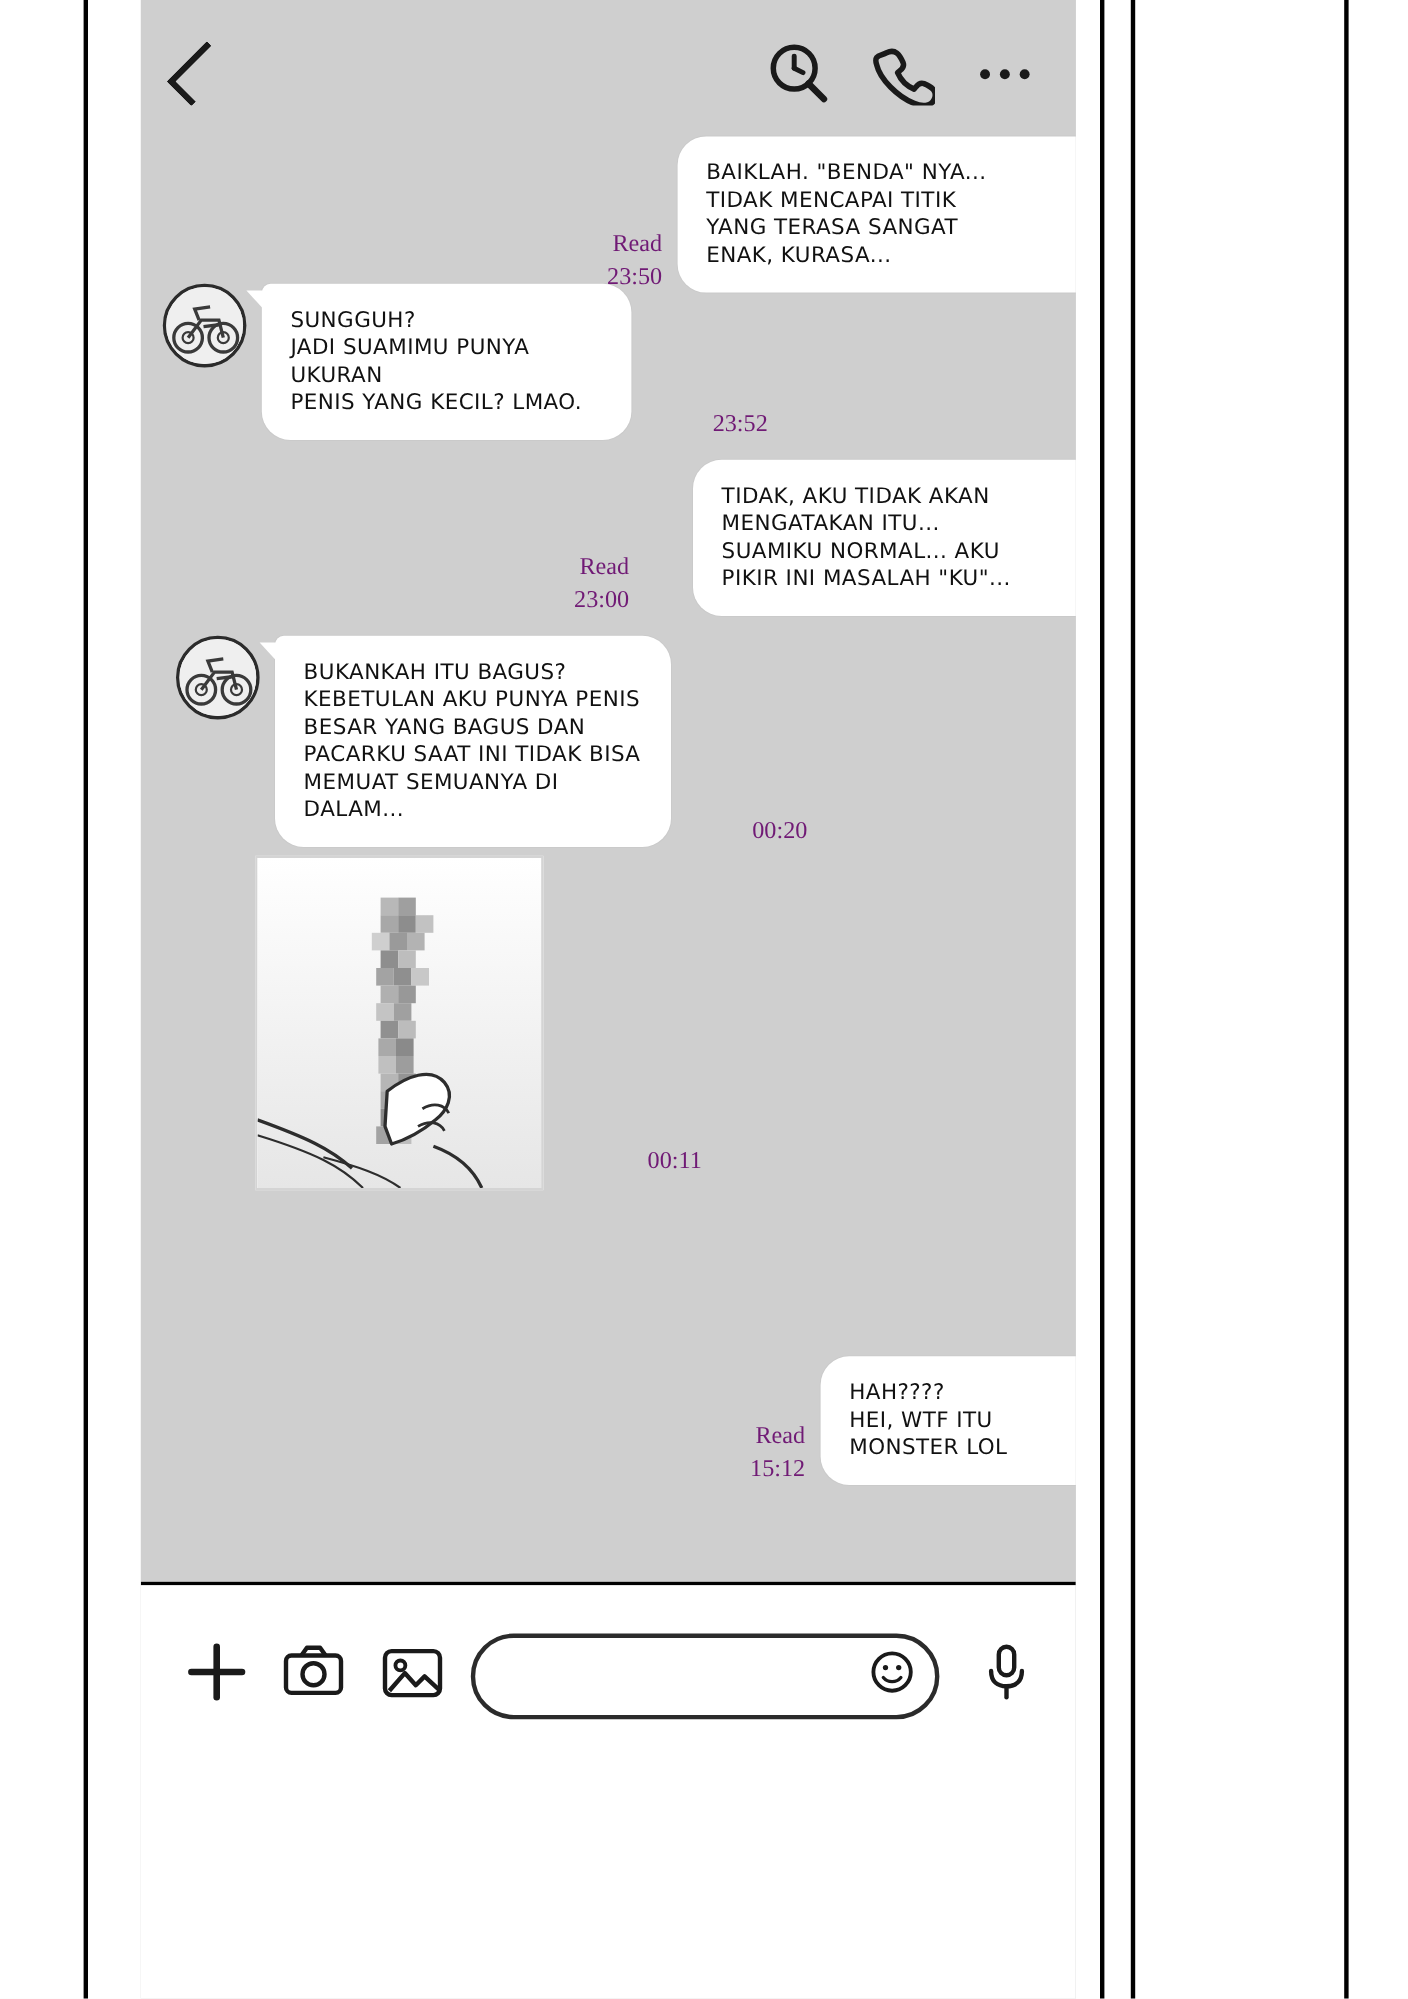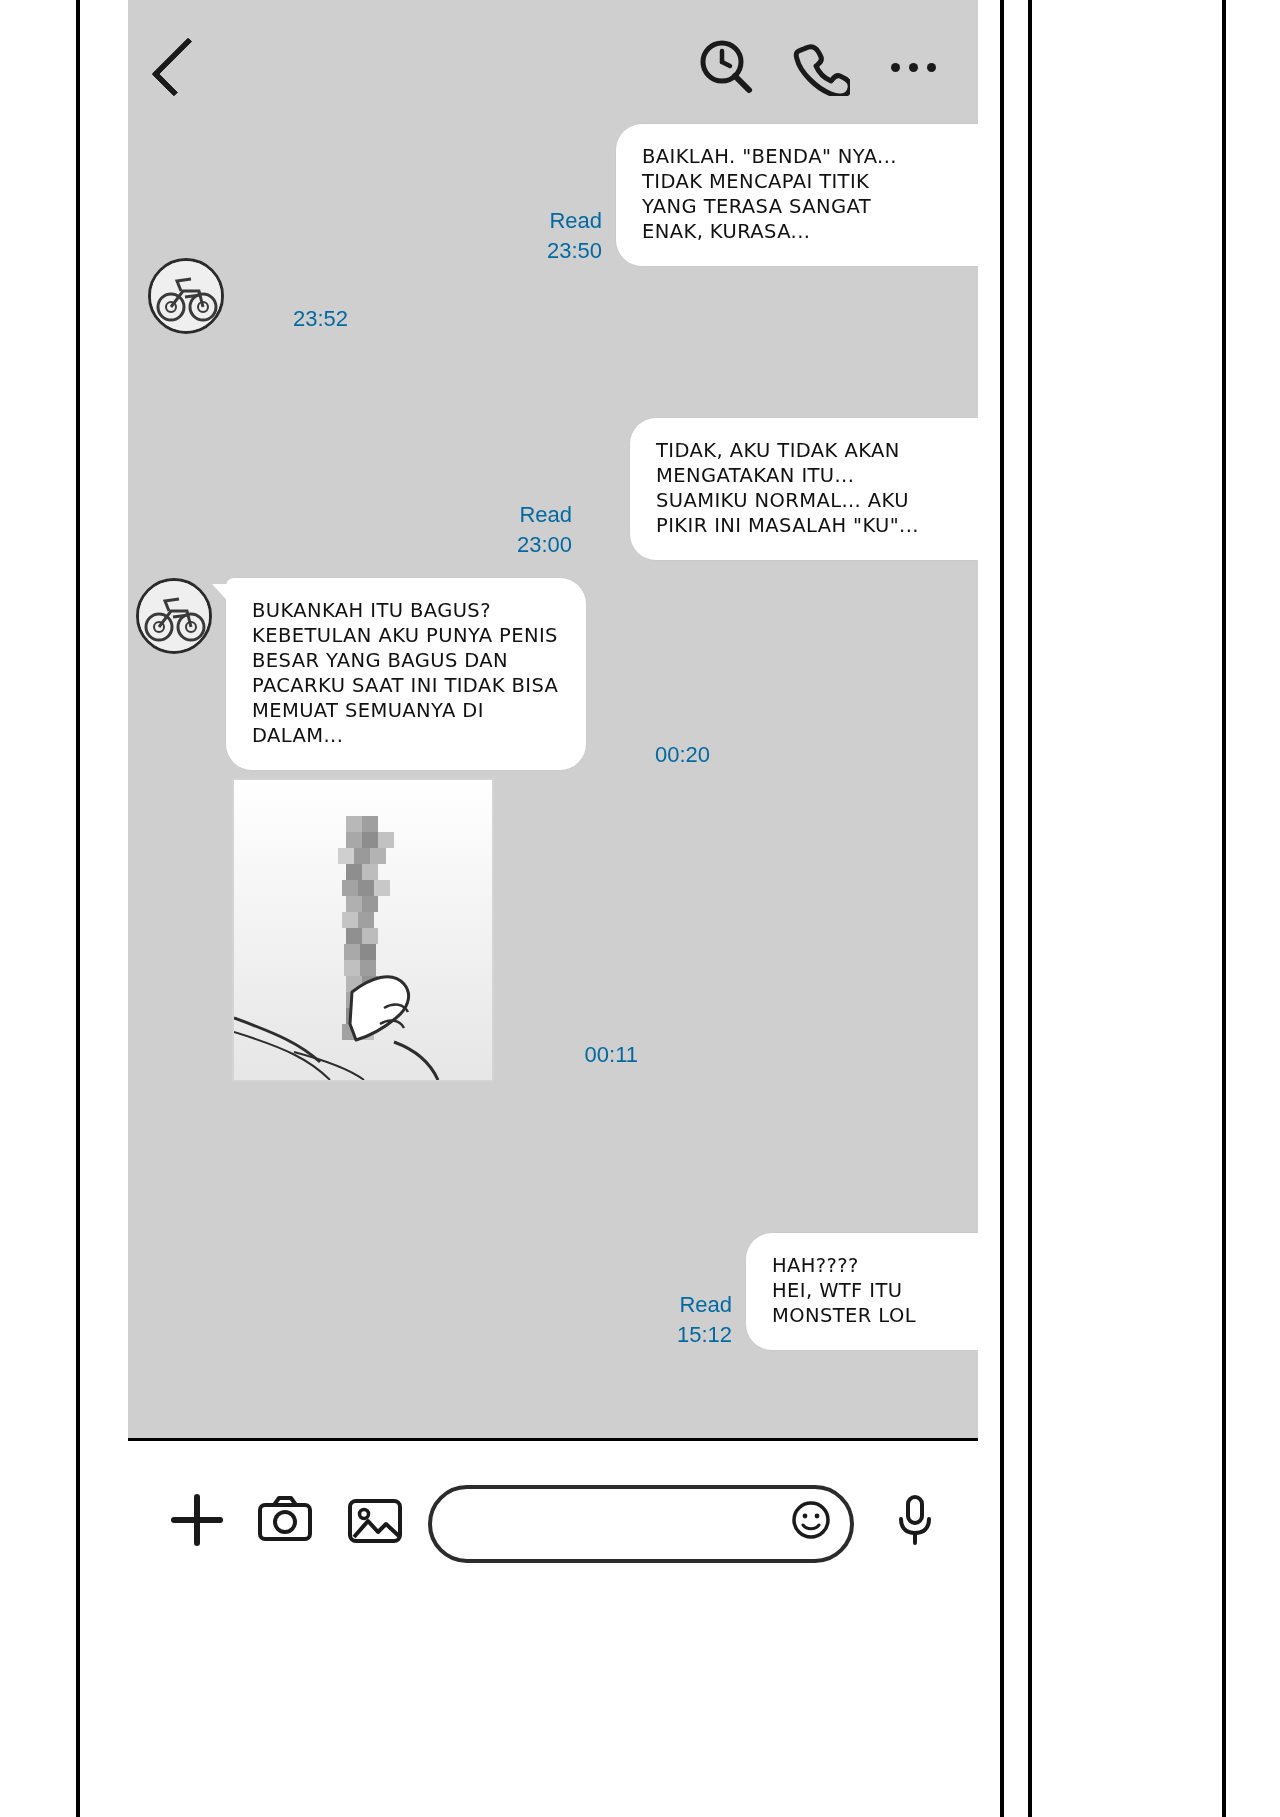--- a/index.html
+++ b/index.html
@@ -128,24 +128,24 @@
     content: "";
     position: absolute;
     right: -14px; top: 6px;
     width: 0; height: 0;
     border-top: 0 solid transparent;
     border-left: 20px solid #ffffff;
     border-bottom: 22px solid transparent;
   }
 
   .meta {
-    font-family: Liberation Sans, sans-serif;
+    font-family: Liberation Serif, serif;
     font-size: 22px;
     line-height: 30px;
-    color: #0369a1;
+    color: #701a75;
     text-align: right;
     white-space: pre-line;
     padding: 0 14px;
     align-self: flex-end;
   }
 
   
   .photo-msg {
     position: absolute;
     display: flex;
@@ -263,32 +263,35 @@
             <rect width="70" height="70" fill="#efefef"></rect>
             <circle cx="20" cy="46" r="13" fill="none" stroke="#3a3a3a" stroke-width="3"></circle>
             <circle cx="52" cy="46" r="13" fill="none" stroke="#3a3a3a" stroke-width="3"></circle>
             <circle cx="20" cy="46" r="5" fill="none" stroke="#3a3a3a" stroke-width="2"></circle>
             <circle cx="52" cy="46" r="5" fill="none" stroke="#3a3a3a" stroke-width="2"></circle>
             <path d="M20 46 L32 30 L48 30 L52 46" fill="none" stroke="#3a3a3a" stroke-width="3"></path>
             <path d="M30 30 L26 20 L40 18" fill="none" stroke="#3a3a3a" stroke-width="3"></path>
             <path d="M34 36 L50 34" stroke="#3a3a3a" stroke-width="3"></path>
           </svg>
         </div>
+        <div class="bubble left" style="width:284px;">SUNGGUH?
+JADI SUAMIMU PUNYA UKURAN
+PENIS YANG KECIL? LMAO.</div>
         <div class="meta" style="width:110px;"><span>23:52</span></div>
       </div>
 
       <div class="msg-row" style="left: 300px; top: 300px;">
         <div class="meta" style="width:130px;"><span>Read</span><br><span>23:00</span></div>
         <div class="bubble right" style="width:382px;margin-left:44px;">TIDAK, AKU TIDAK AKAN
  MENGATAKAN ITU...
 SUAMIKU NORMAL... AKU
 PIKIR INI MASALAH "KU"...</div>
       </div>
 
-      <div class="msg-row" style="left: 8px; top: 460px;">
+      <div class="msg-row" style="left: 32px; top: 460px;">
         <div class="avatar">
           <svg width="70" height="70" viewBox="0 0 70 70">
             <rect width="70" height="70" fill="#efefef"></rect>
             <circle cx="20" cy="46" r="13" fill="none" stroke="#3a3a3a" stroke-width="3"></circle>
             <circle cx="52" cy="46" r="13" fill="none" stroke="#3a3a3a" stroke-width="3"></circle>
             <circle cx="20" cy="46" r="5" fill="none" stroke="#3a3a3a" stroke-width="2"></circle>
             <circle cx="52" cy="46" r="5" fill="none" stroke="#3a3a3a" stroke-width="2"></circle>
             <path d="M20 46 L32 30 L48 30 L52 46" fill="none" stroke="#3a3a3a" stroke-width="3"></path>
             <path d="M30 30 L26 20 L40 18" fill="none" stroke="#3a3a3a" stroke-width="3"></path>
             <path d="M34 36 L50 34" stroke="#3a3a3a" stroke-width="3"></path>

